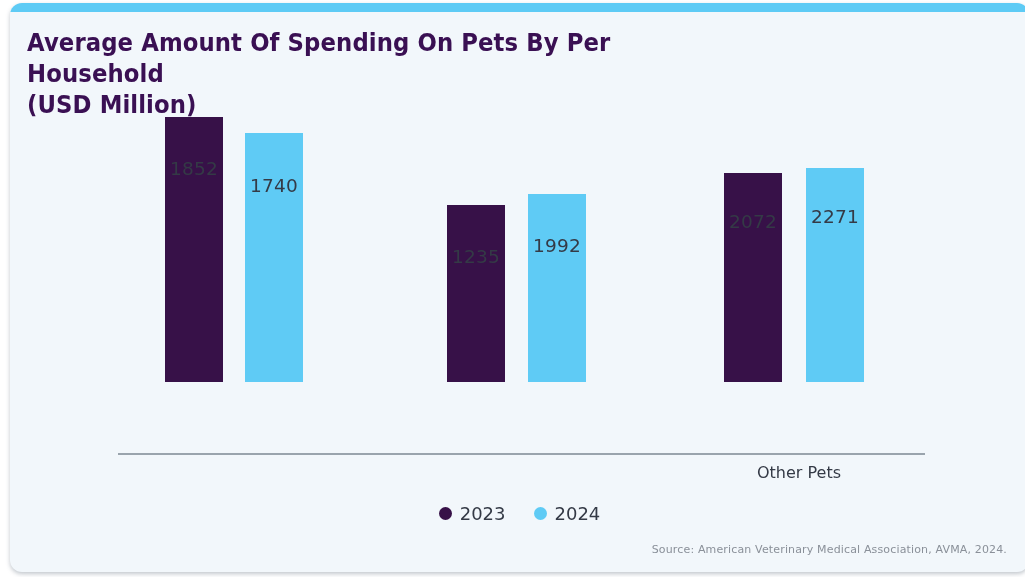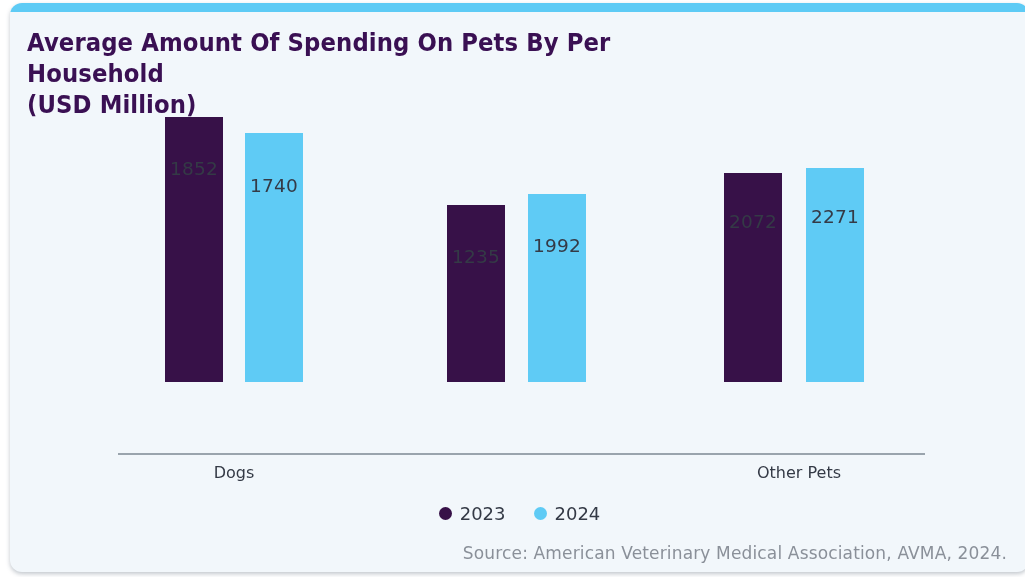--- a/index.html
+++ b/index.html
@@ -206,21 +206,21 @@
     font-size: 18px;
   }
 
   
   #source {
     position: absolute;
     right: 22px;
     top: 540px;
     color: #8a9099;
     font-family: "DejaVu Sans", sans-serif;
-    font-size: 17px;
+    font-size: 11px;
     letter-spacing: 0.15px;
   }
 </style>
 </head>
 <body>
 
 <div id="card">
 
   <div id="top-strip"></div>
 
@@ -231,21 +231,20 @@
   <div id="plot">
 
     <div id="axis-line"></div>
 
     <div class="bar bar-2023" style="left:155px; height:265px;"></div>
     <div class="bar-label" style="left:139px; top:155px;">1852</div>
 
     <div class="bar bar-2024" style="left:235px; height:249px;"></div>
     <div class="bar-label" style="left:219px; top:172px;">1740</div>
 
-    <div class="cat-label" style="left:134px;">Dogs</div>
 
     <div class="bar bar-2023" style="left:437px; height:177px;"></div>
     <div class="bar-label" style="left:421px; top:243px;">1235</div>
 
     <div class="bar bar-2024" style="left:518px; height:188px;"></div>
     <div class="bar-label" style="left:502px; top:232px;">1992</div>
 
 
     <div class="bar bar-2023" style="left:714px; height:209px;"></div>
     <div class="bar-label" style="left:698px; top:208px;">2072</div>

